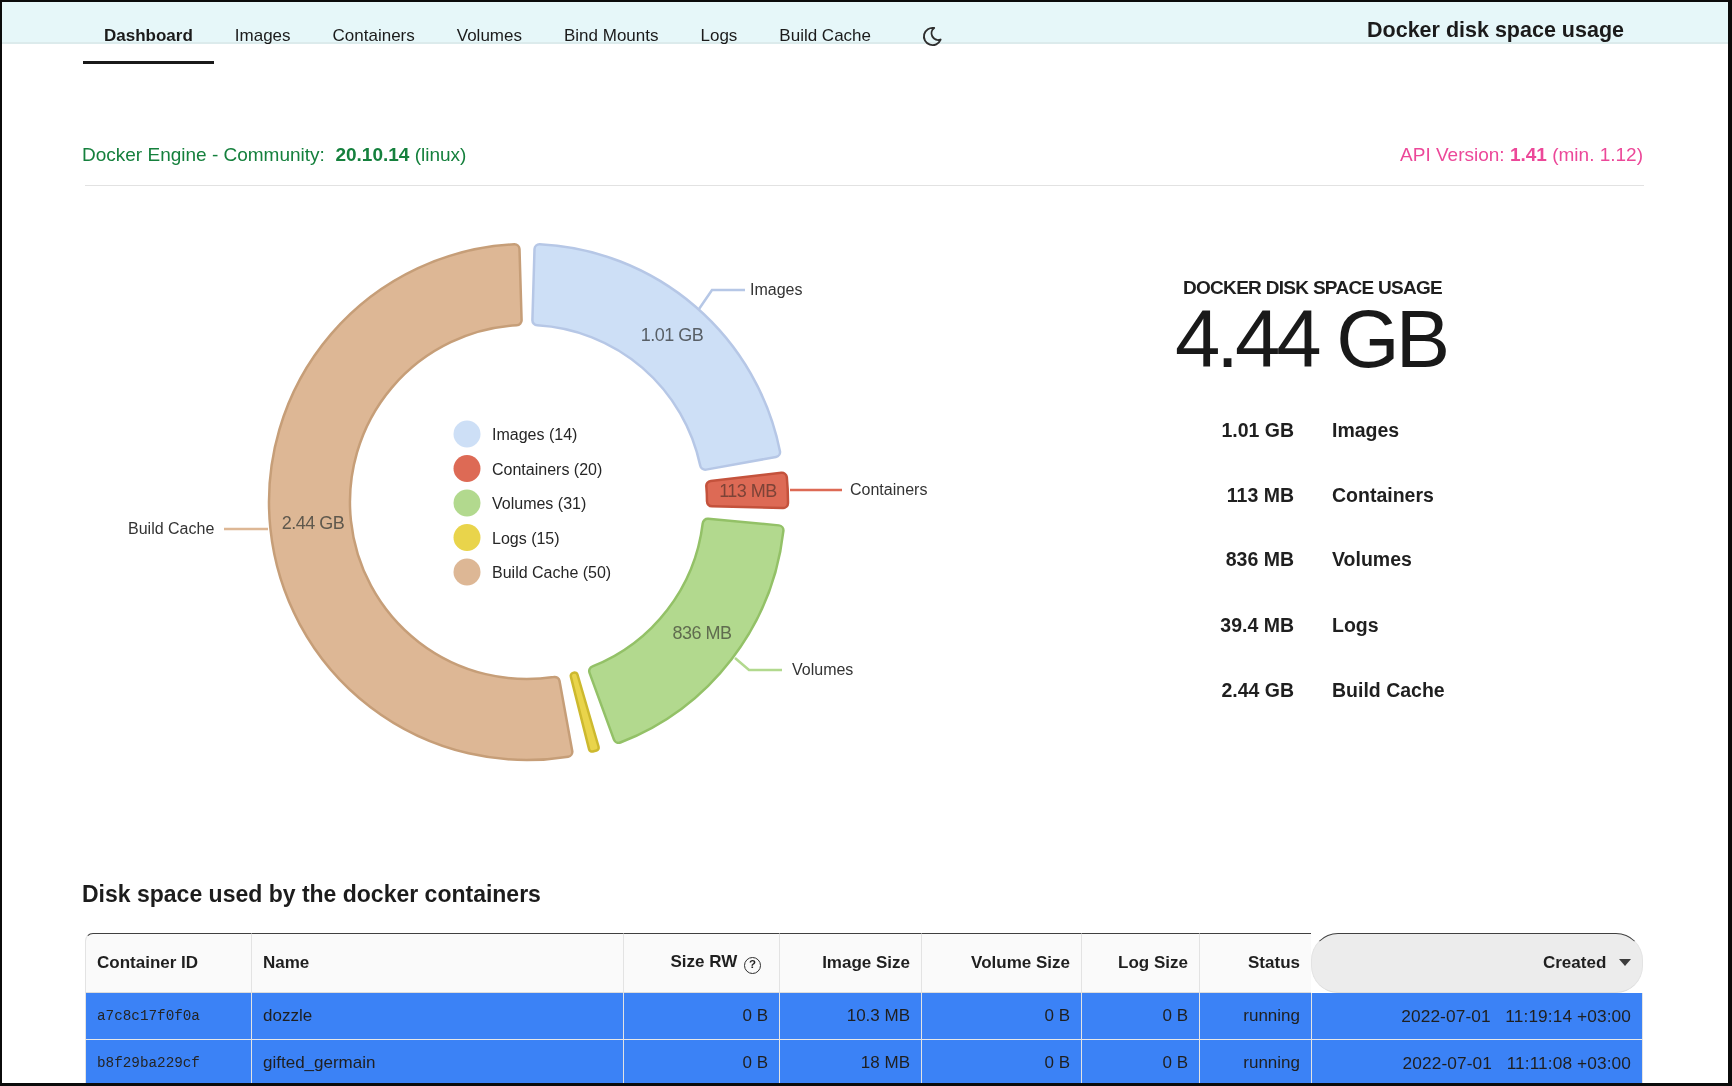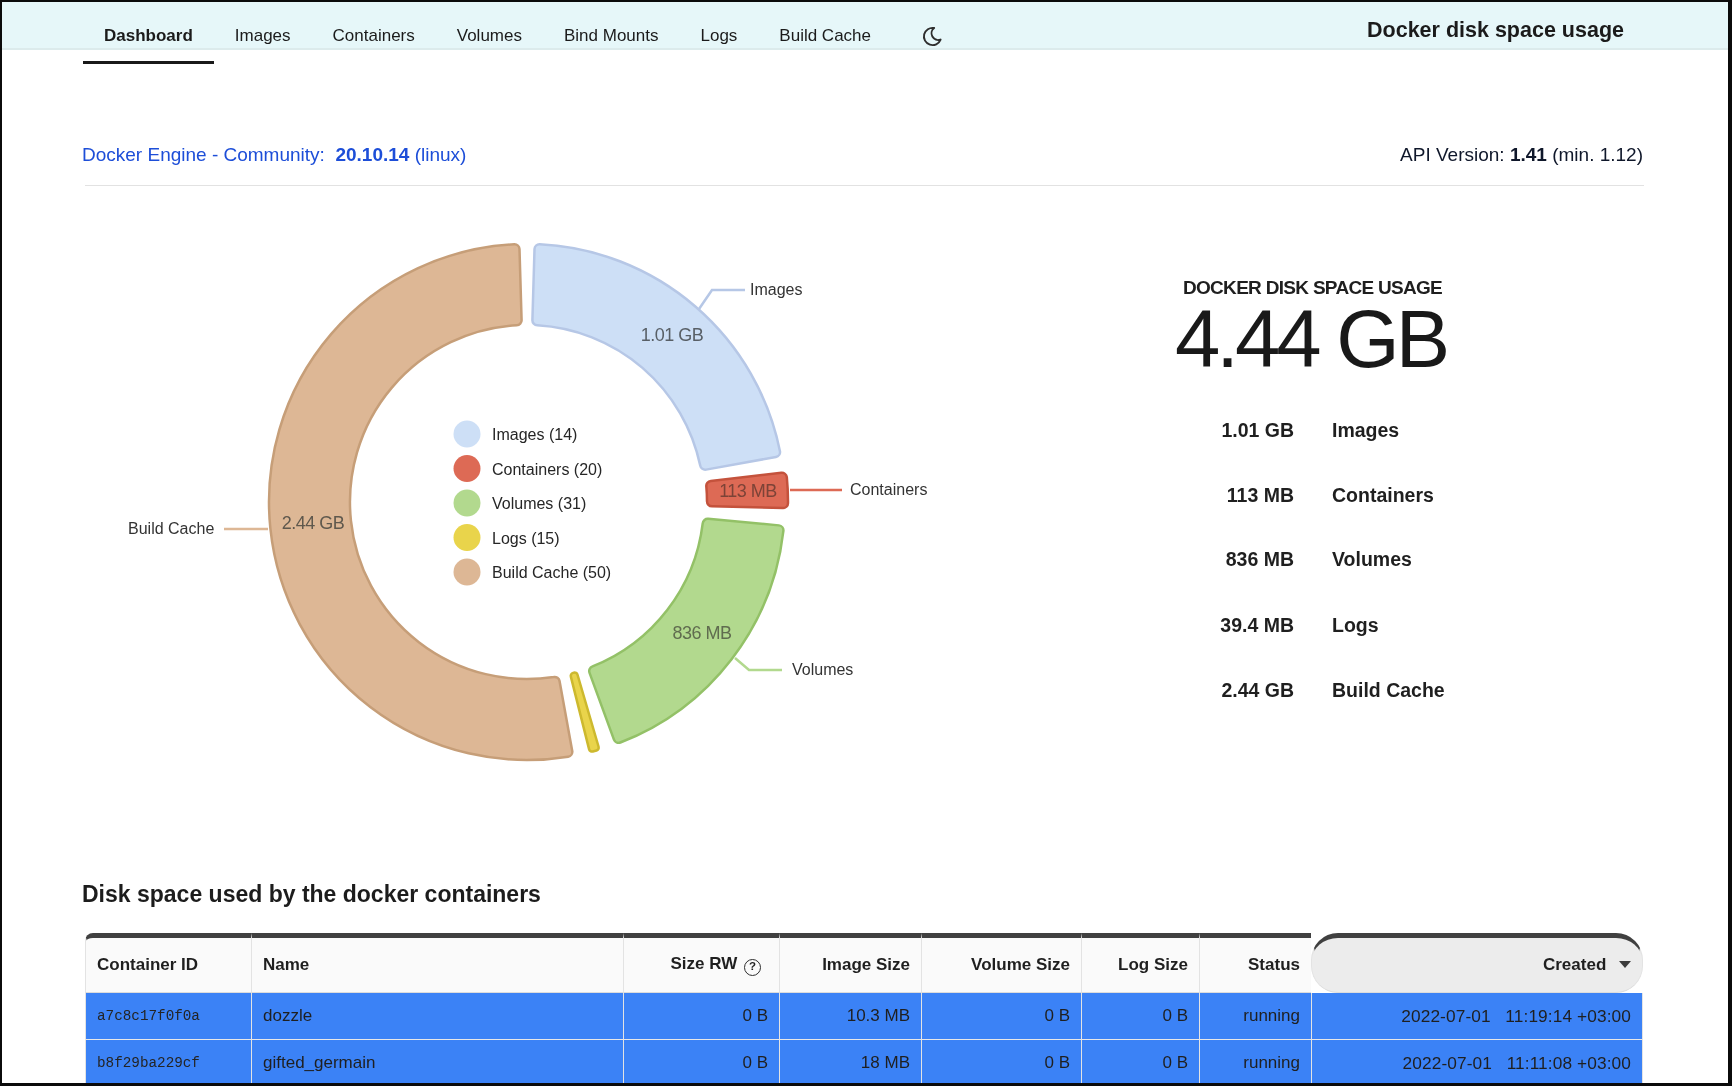--- a/index.html
+++ b/index.html
@@ -1,45 +1,45 @@
 <!DOCTYPE html>
 <html><head>
 <meta charset="utf-8">
 <style>
   * { margin:0; padding:0; box-sizing:border-box; }
   html,body { width:1732px; height:1086px; background:#fff; }
   body { font-family:"Liberation Sans", sans-serif; color:#1b1b1b; position:relative; }
   .page { position:absolute; left:0; top:0; width:1732px; height:1086px;
           border:2px solid #0b0b0b; border-right-width:4px; border-bottom-width:3px; overflow:hidden; background:#fff; }
   
-  .nav { position:absolute; left:0; top:0; width:100%; height:48px; background:#e6f7f9;
+  .nav { position:absolute; left:0; top:0; width:100%; height:42px; background:#e6f7f9;
          border-bottom:2px solid #dcebec; }
   .tabs { position:absolute; left:81px; top:11px; display:flex; }
   .tab { padding:0 21px; font-size:17px; color:#1b1b1b; height:45px; line-height:45px; position:relative; }
   .tab.active { font-weight:bold; }
   .tab.active:after { content:""; position:absolute; left:0; right:0; bottom:-6px; height:3px; background:#191919; }
   .moonwrap { position:absolute; left:919px; top:23px; }
   .apptitle { position:absolute; right:104px; top:0; height:56px; line-height:56px; font-size:21.5px; font-weight:bold; color:#1b1b1b; }
   
-  .engine { position:absolute; left:80px; top:142px; font-size:19px; color:#1d4ed8; }
-  .apiver { position:absolute; right:85px; top:142px; font-size:19px; color:#0f172a; }
+  .engine { position:absolute; left:80px; top:142px; font-size:19px; color:#15803d; }
+  .apiver { position:absolute; right:85px; top:142px; font-size:19px; color:#ec4899; }
   .divider { position:absolute; left:83px; right:84px; top:183px; height:1px; background:#e2e2e2; }
   
   .chartsvg { position:absolute; left:60px; top:225px; }
   
   .sumhead { position:absolute; left:1181px; top:275px; font-size:19px; font-weight:bold; letter-spacing:-0.7px; color:#1f1f1f; }
   .bigval  { position:absolute; left:1173px; top:290px; font-size:81.5px; letter-spacing:-4px; color:#191919; }
   .sumrow  { position:absolute; left:1100px; width:440px; }
   .sumval  { position:absolute; right:248px; top:0; font-size:19.5px; font-weight:bold; color:#1f1f1f; }
   .sumlab  { position:absolute; left:230px; top:0; font-size:19.5px; font-weight:bold; color:#1f1f1f; }
   
   .tblhead { position:absolute; left:80px; top:879px; font-size:23px; font-weight:bold; color:#1c1c1c; }
   .tbl { position:absolute; left:83px; top:931px; width:1558px; border-collapse:separate; border-spacing:0;
          font-size:17px; color:#1f1f1f; }
-  .tbl th { background:#fafafa; font-weight:bold; height:60px; border-top:5px solid #404040; border-bottom:1px solid #dcdcdc; }
+  .tbl th { background:#fafafa; font-weight:bold; height:60px; border-top:1px solid #404040; border-bottom:1px solid #dcdcdc; }
   .tbl td { height:47px; border-bottom:1px solid #e8e8e8; background:#3b82f6; }
   .tbl th, .tbl td { border-left:1px solid #e3e3e3; padding:0 11px; vertical-align:middle; }
   .tbl th:last-child, .tbl td:last-child { border-right:1px solid #e3e3e3; }
   .tbl th:first-child { border-top-left-radius:8px; }
   .tbl th:last-child  { border-top-right-radius:8px;border-radius:27px; }
   .tbl th.created { background:#ececec; }
   .num { text-align:right; }
   .ctr { text-align:right; }
   .dt { font-size:17.3px; letter-spacing:0.1px;margin-top:36px; }
   .mono { font-family:"Liberation Mono", monospace; font-size:14.3px; color:#242424; }

